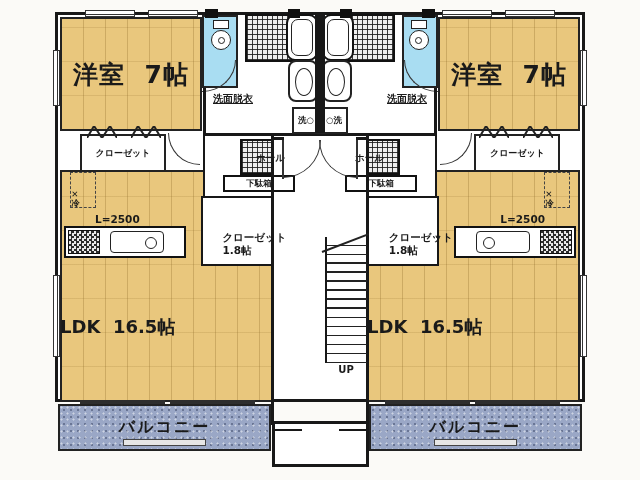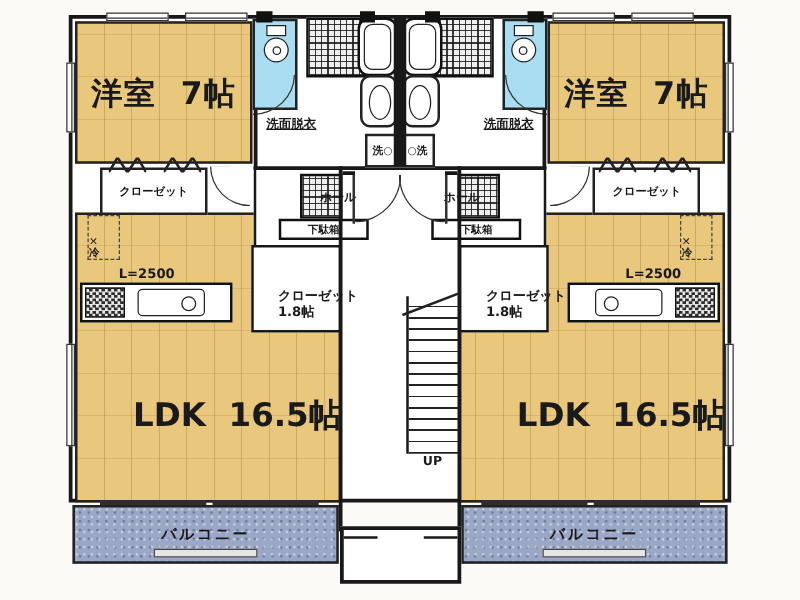--- a/index.html
+++ b/index.html
@@ -12,21 +12,21 @@
   .unit-right{left:320px;transform:scaleX(-1);}
   .unit-right .lbl{transform:scaleX(-1);}
   .lbl{white-space:pre;font-weight:bold;}
   
   .floor{background-color:var(--floor,#e9c77d);
     background-image:repeating-linear-gradient(90deg,transparent 0 21px,rgba(130,95,30,.28) 21px 22px),
                      repeating-linear-gradient(0deg,transparent 0 33px,rgba(130,95,30,.16) 33px 34px);}
   .bedroom{left:5px;top:5px;width:142px;height:114px;border:2.5px solid #222;display:flex;align-items:center;justify-content:center;}
   .bedroom .lbl{position:static;font-size:25px;letter-spacing:1px;}
   .ldk-floor{left:5px;top:158px;width:213px;height:232px;border:2px solid #222;}
-  .ldk-label{left:5px;top:303px;width:213px;text-align:right;font-size:26px;}
+  .ldk-label{left:5px;top:303px;width:213px;text-align:left;font-size:18px;}
   
   .closet-top{left:25px;top:122px;width:86px;height:38px;background:#fff;border:2px solid #222;display:flex;align-items:center;justify-content:center;}
   .closet-top .lbl{position:static;font-size:9px;}
   .hall-white{left:148px;top:121px;width:117px;height:78px;background:#fff;border-top:3px solid var(--wall,#181818);border-left:2.5px solid var(--wall,#181818);}
   .hall-label{left:154px;top:140px;font-size:9.5px;margin-left:47px;}
   .closet18{left:146px;top:184px;width:72px;height:70px;background:#fff;border:2.5px solid var(--wall,#181818);display:flex;align-items:center;justify-content:center;text-align:center;}
   .closet18 .lbl{position:static;font-size:10.5px;line-height:1.25;}
   .shoebox{left:168px;top:163px;width:72px;height:17px;background:#fff;border:2px solid #111;display:flex;align-items:center;justify-content:center;}
   .shoebox .lbl{position:static;font-size:8.5px;}
   
@@ -59,21 +59,21 @@
   .sink{left:44px;top:3px;width:54px;height:22px;background:#fff;border:1.5px solid #222;border-radius:4px;}
   .sink:after{content:"";position:absolute;right:6px;top:5px;width:10px;height:10px;border:1.5px solid #222;border-radius:50%;}
   .k-label{left:40px;top:201px;font-size:10.5px;}
   
   .balcony{left:3px;top:392px;width:213px;height:47px;border:2px solid #222;
     background-color:var(--balcony,#9aa7c6);
     background-image:radial-gradient(circle at 1.5px 1.5px,rgba(255,255,255,.5) .8px,transparent 1.3px),
                      radial-gradient(circle at 4px 4px,rgba(35,45,75,.4) .8px,transparent 1.3px);
     background-size:6px 6px,7px 7px;
     display:flex;align-items:center;justify-content:center;}
-  .balcony .lbl{position:static;font-size:12px;letter-spacing:2px;}
+  .balcony .lbl{position:static;font-size:16px;letter-spacing:2px;}
   .balcony:after{content:"";position:absolute;left:30%;right:30%;bottom:3px;height:5px;background:#e6e6e6;border:1px solid #444;}
   .slide-bar{height:5px;background:#2e2e2e;top:388px;}
   .sb1{left:25px;width:85px;} .sb2{left:115px;width:85px;}
   
   .party-wall{left:260px;top:0;width:5px;height:121px;background:var(--wall,#181818);}
   .strip-wall{left:216px;top:121px;width:3px;height:292px;background:var(--wall,#181818);}
   .win-top{top:-2px;height:7px;background:#fff;border:1.5px solid #333;}
   .win-top i{position:absolute;left:0;right:0;top:50%;height:1px;background:#333;}
   .wt1{left:30px;width:50px;} .wt2{left:93px;width:50px;}
   .win-side{left:-2px;width:7px;background:#fff;border:1.5px solid #333;}

